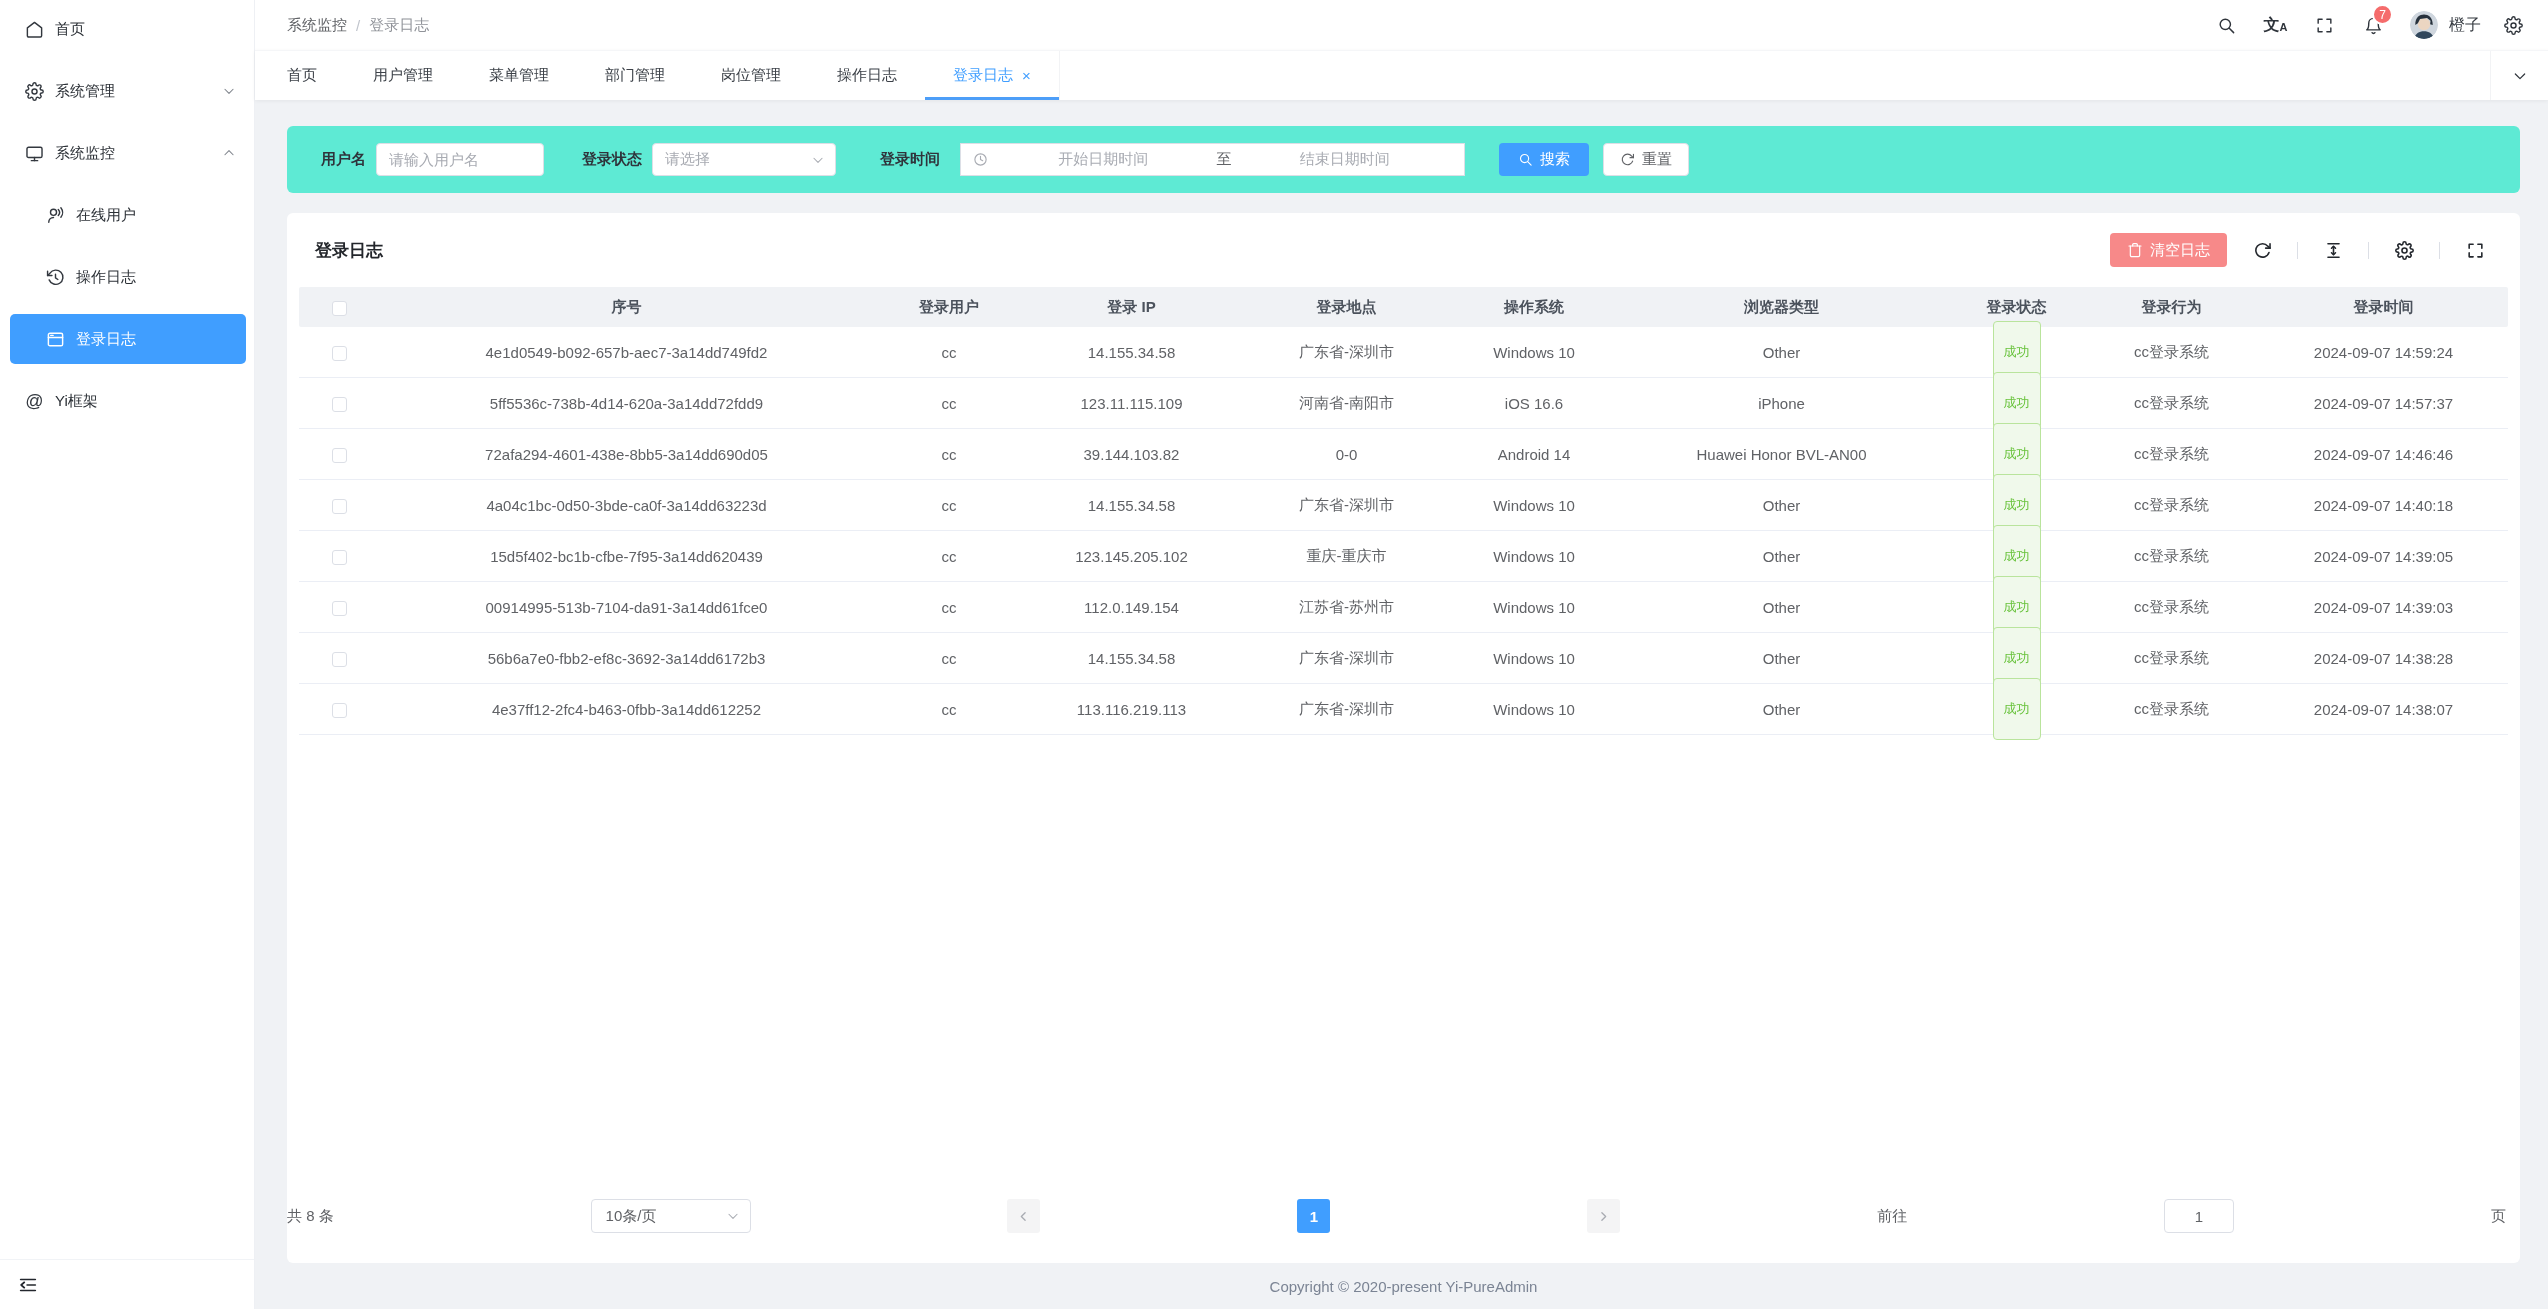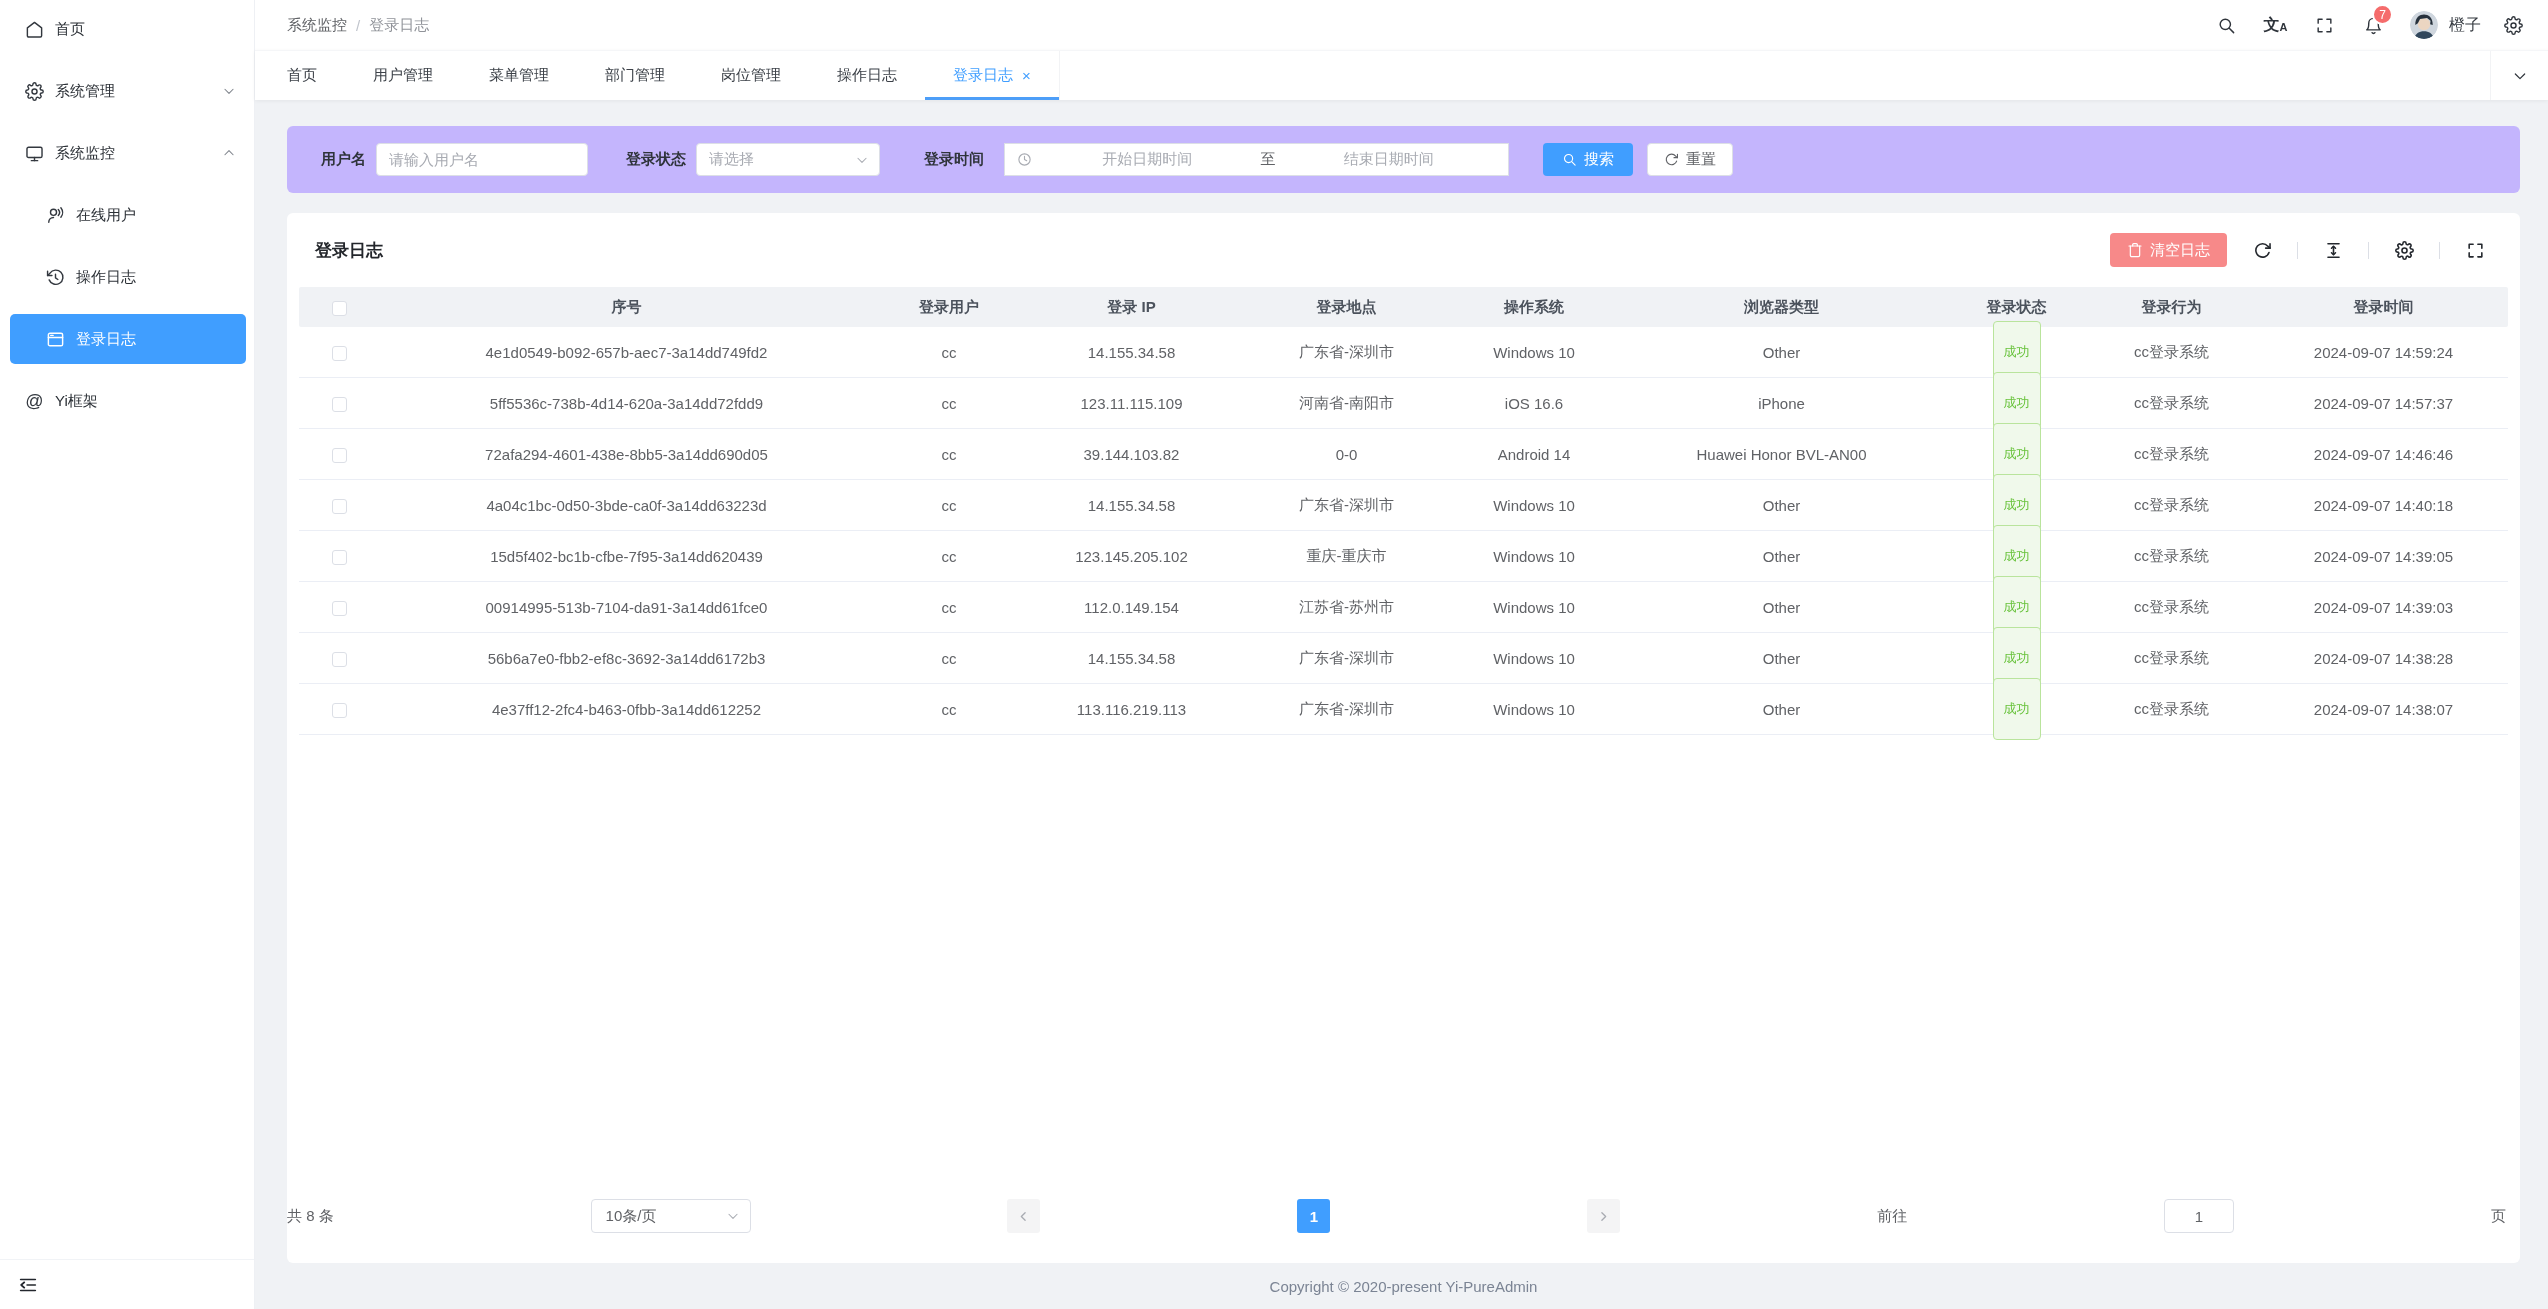--- a/index.html
+++ b/index.html
@@ -51,24 +51,24 @@
   .tab:first-child { padding-left:0; }
   .tab.active { color:#409eff; border-right:1px solid #f2f3f5; }
   .tab.active::after { content:""; position:absolute; left:0; right:0; bottom:0; height:3px; background:#4d9ef8; }
   .tab-close { margin-left:9px; font-size:15px; color:#409eff; }
   .tab-more { margin-left:auto; width:58px; border-left:1px solid #f2f3f5; display:flex; align-items:center; justify-content:center; color:#2f343b; cursor:pointer; }
   .tab-more svg { width:16px; height:16px; }
 
   .content { flex:1; min-height:0; padding:26px 28px 0 32px; display:flex; flex-direction:column; }
 
   
-  .search-card { background:#c4b5fd; border-radius:6px; height:67px; flex:none;
+  .search-card { background:#5eead4; border-radius:6px; height:67px; flex:none;
     display:flex; align-items:center; padding:0 34px; margin-bottom:20px; }
   .f-label { font-weight:bold; color:#2f343b; margin-right:10px; white-space:nowrap; }
-  .f-input { width:212px; height:33px; border:1px solid #dcdfe6; border-radius:4px; background:#fff;
+  .f-input { width:168px; height:33px; border:1px solid #dcdfe6; border-radius:4px; background:#fff;
     padding:0 12px; font-size:15px; color:#606266; font-family:inherit; outline:none; }
   .f-input::placeholder { color:#a8abb2; }
   .f-select { width:184px; height:33px; border:1px solid #dcdfe6; border-radius:4px; background:#fff;
     display:flex; align-items:center; padding:0 10px 0 12px; color:#a8abb2; cursor:pointer; }
   .f-select .sel-arrow { margin-left:auto; width:14px; height:14px; color:#a8abb2; }
   .dr-box { width:505px; height:33px; border:1px solid #dcdfe6; border-radius:0; background:#fff;
     display:flex; align-items:center; padding:0 12px; color:#a8abb2; cursor:pointer; }
   .dr-box .clock { width:15px; height:15px; margin-right:8px; flex:none; }
   .dr-ph { flex:1; text-align:center; }
   .dr-sep { color:#606266; padding:0 6px; }

